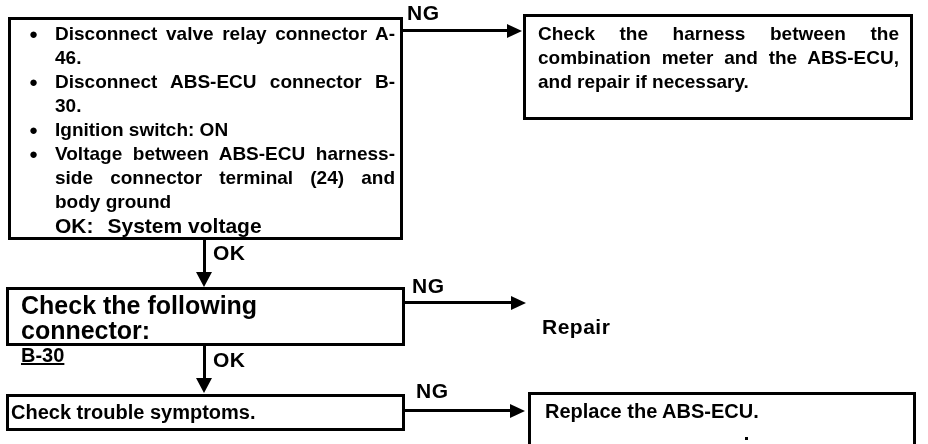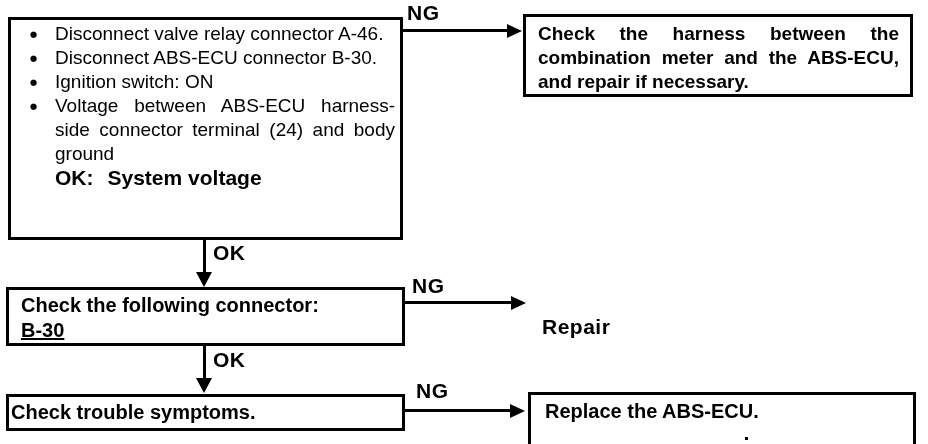--- a/index.html
+++ b/index.html
@@ -13,30 +13,30 @@
   }
   
   .box-step1{left:8px;top:17px;width:395px;height:223px;padding:2px 5px 0 14px;}
   .bullet-row{display:flex;align-items:flex-start;}
   .dot{
     width:30px;flex:0 0 30px;font-size:15px;line-height:24px;text-align:left;
     padding-left:4px;box-sizing:border-box;
   }
   .bullet-body{flex:1 1 auto;}
   .btext{
-    font-size:19px;line-height:24px;font-weight:400;text-align:justify;
+    font-size:19px;line-height:24px;font-weight:700;text-align:justify;
     letter-spacing:0px;
   }
   .okline{font-size:21px;line-height:24px;font-weight:700;}
   .oklabel{font-weight:700;margin-right:14px;}
   
-  .box-harness{left:523px;top:14px;width:390px;height:83px;padding:5px 11px 0 12px;}
+  .box-harness{left:523px;top:14px;width:390px;height:106px;padding:5px 11px 0 12px;}
   .para{font-size:19px;line-height:24px;font-weight:700;text-align:justify;}
   .box-connector{left:6px;top:287px;width:399px;height:59px;padding:3px 10px 0 12px;}
-  .box-title{font-size:20px;line-height:25px;font-weight:700;}
+  .box-title{font-size:25px;line-height:25px;font-weight:700;}
   .box-code{font-size:20px;line-height:25px;font-weight:600;text-decoration:underline;}
   .box-symptoms{left:6px;top:394px;width:399px;height:37px;padding:0 2px;}
   .single{font-size:20px;line-height:30px;font-weight:700;}
   .box-replace{left:528px;top:392px;width:388px;height:56px;padding:0 10px 0 14px;}
   .single2{font-size:20px;line-height:33px;font-weight:700;}
   
   .line-h{position:absolute;height:3px;background:#000;}
   .line-v{position:absolute;width:3px;background:#000;}
   .head-right{
     position:absolute;width:0;height:0;

